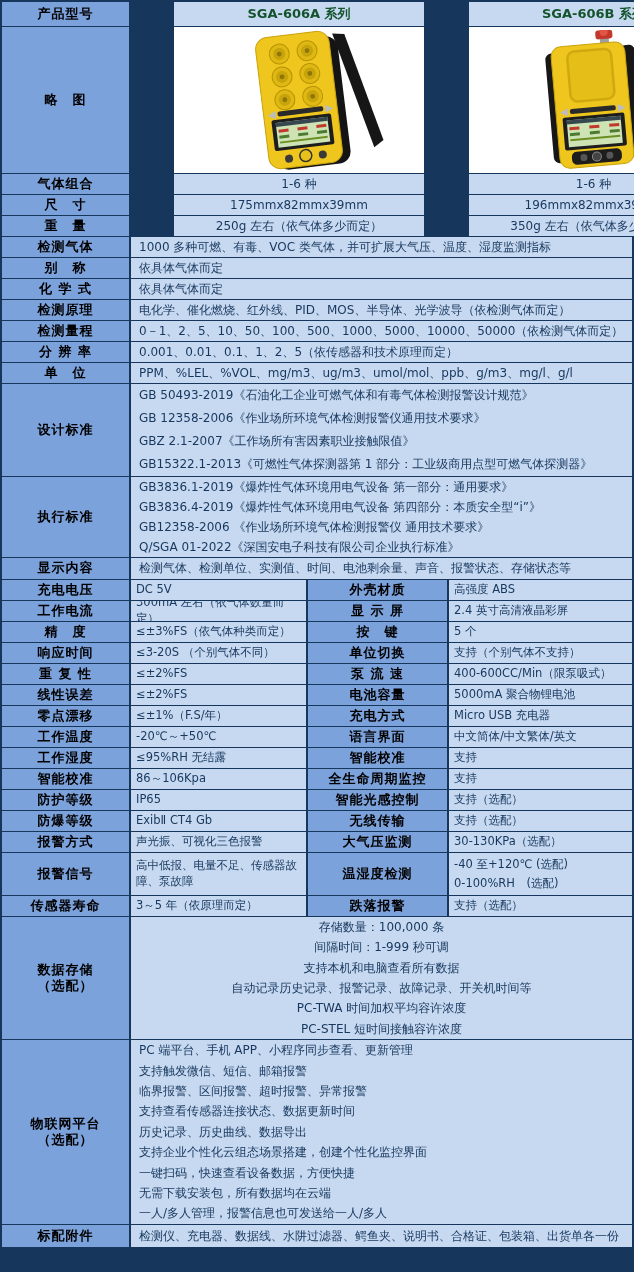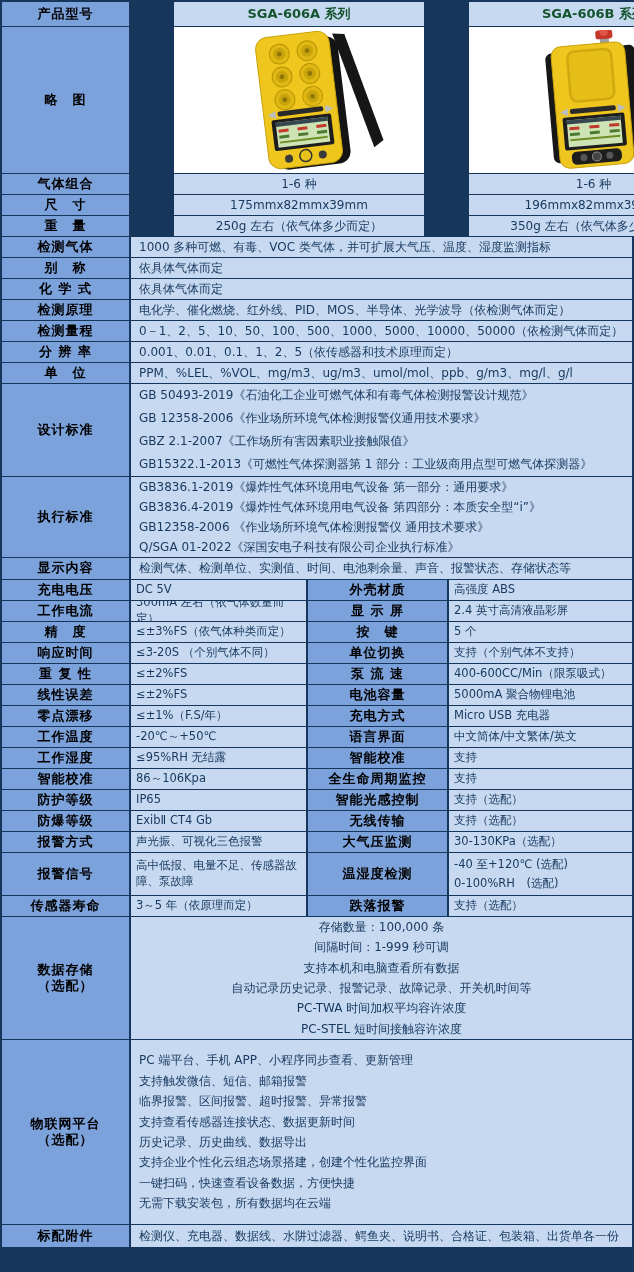--- a/index.html
+++ b/index.html
@@ -306,20 +306,21 @@
         </div>
         <div class="cell value multiline" style="line-height: 20.4px;">
           <span class="line">PC 端平台、手机 APP、小程序同步查看、更新管理</span>
           <span class="line">支持触发微信、短信、邮箱报警</span>
           <span class="line">临界报警、区间报警、超时报警、异常报警</span>
           <span class="line">支持查看传感器连接状态、数据更新时间</span>
           <span class="line">历史记录、历史曲线、数据导出</span>
           <span class="line">支持企业个性化云组态场景搭建，创建个性化监控界面</span>
           <span class="line">一键扫码，快速查看设备数据，方便快捷</span>
           <span class="line">无需下载安装包，所有数据均在云端</span>
+          <span class="line">一人/多人管理，报警信息也可发送给一人/多人</span>
         </div>
       </div>
       <div class="row cols2" style="height: 22px;">
         <div class="cell label">标配附件</div>
         <div class="cell value">检测仪、充电器、数据线、水阱过滤器、鳄鱼夹、说明书、合格证、包装箱、出货单各一份</div>
       </div>
     </div>
 </div>
 
 </body></html>

